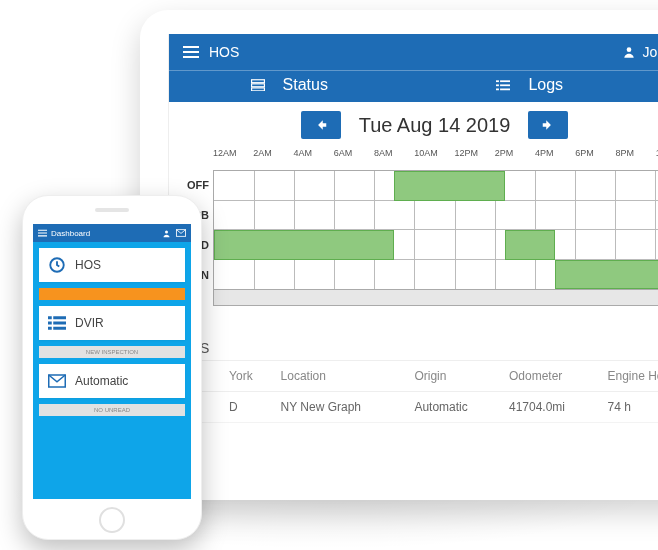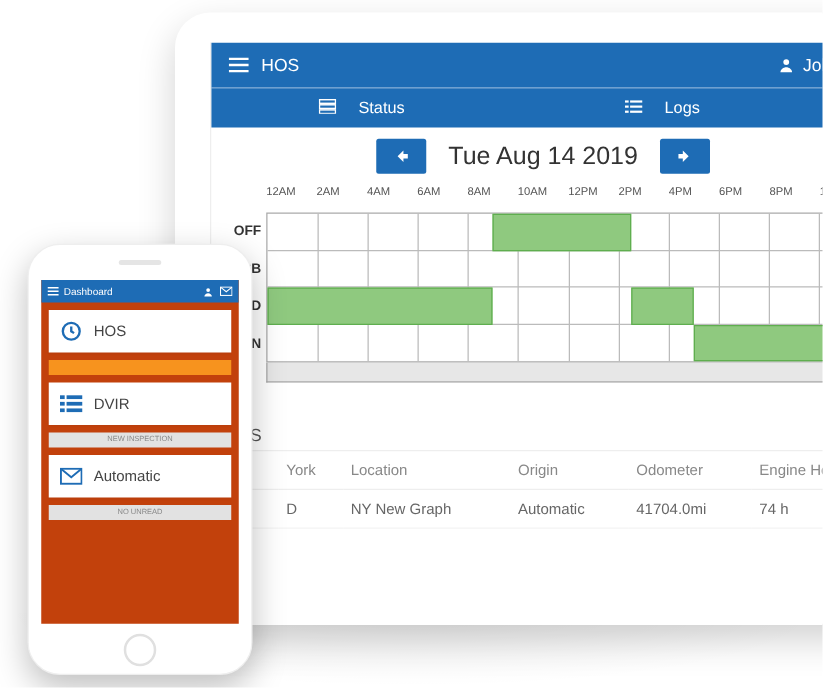--- a/index.html
+++ b/index.html
@@ -6,21 +6,21 @@
   body{width:658px;height:550px;background:#fff;position:relative;overflow:hidden}
 
   
   .tablet{position:absolute;left:140px;top:10px;width:560px;height:490px;background:#fff;border-radius:28px 0 0 28px;box-shadow:0 12px 30px rgba(0,0,0,.18);overflow:hidden}
   .tablet-inner{position:absolute;left:28px;right:0;top:24px;bottom:24px;background:#fff;overflow:hidden;border-left:1px solid #eee}
   .t-header{height:36px;background:#1e6cb5;color:#fff;display:flex;align-items:center;padding:0 14px;font-size:14px}
   .t-header .hamburger{margin-right:10px}
   .t-header .spacer{flex:1}
   .t-header .user{display:flex;align-items:center;gap:6px}
   .t-tabs{display:flex;background:#1e6cb5;color:#fff;height:32px;border-top:1px solid rgba(255,255,255,.3)}
-  .t-tab{flex:1;min-width:0;display:flex;align-items:center;justify-content:center;gap:18px;font-size:13px;border-bottom:3px solid transparent;cursor:pointer}
+  .t-tab{flex:1;min-width:0;display:flex;align-items:center;justify-content:center;gap:18px;font-size:16px;border-bottom:3px solid transparent;cursor:pointer}
   .t-tab.active{border-bottom-color:#fff}
   .t-date{height:46px;display:flex;align-items:center;justify-content:center;gap:18px}
   .arrow-btn{width:40px;height:28px;background:#1e6cb5;color:#fff;display:flex;align-items:center;justify-content:center;border-radius:2px;cursor:pointer;font-size:16px}
   .t-date .date{font-size:20px;color:#333}
   .graph{padding:0 4px 0 14px}
   .graph-head{display:flex;height:22px;font-size:9px;color:#555}
   .graph-head .yspacer{width:30px}
   .graph-head .hr{flex:1;text-align:left}
   .graph-body{display:flex;height:120px}
   .ylabels{width:30px;display:flex;flex-direction:column;font-size:11px;font-weight:700;color:#333}
@@ -39,21 +39,21 @@
   .logs{margin-top:30px}
   .logs h3{font-size:14px;font-weight:400;color:#555;letter-spacing:.5px;padding:4px 0;border-bottom:1px solid #eee}
   .logs table{width:100%;font-size:12px;color:#666;border-collapse:collapse}
   .logs th{text-align:left;font-weight:400;color:#888;padding:8px 6px;border-bottom:1px solid #eee}
   .logs td{padding:8px 6px;border-bottom:1px solid #f3f3f3}
 
   
   .phone{position:absolute;left:22px;top:195px;width:180px;height:345px;background:#fff;border-radius:26px;box-shadow:0 10px 26px rgba(0,0,0,.25);border:1px solid #eee}
   .phone .home-btn{position:absolute;bottom:6px;left:50%;transform:translateX(-50%);width:26px;height:26px;border:2px solid #e0e0e0;border-radius:50%}
   .phone .speaker{position:absolute;top:12px;left:50%;transform:translateX(-50%);width:34px;height:4px;background:#e5e5e5;border-radius:3px}
-  .phone-screen{position:absolute;left:10px;right:10px;top:28px;bottom:40px;background:#c2410c;overflow:hidden}
+  .phone-screen{position:absolute;left:10px;right:10px;top:28px;bottom:40px;background:#0ea5e9;overflow:hidden}
   .p-head{height:18px;background:#1e6cb5;color:#fff;display:flex;align-items:center;font-size:8px;padding:0 5px}
   .p-head .spacer{flex:1}
   .p-head .icn{margin-left:5px}
   .menu-item{height:34px;margin:6px;background:#fff;display:flex;align-items:center;padding:0 8px;font-size:12px;color:#444;box-shadow:0 1px 2px rgba(0,0,0,.06);cursor:pointer}
   .menu-item .icon-box{width:20px;margin-right:8px;display:flex;align-items:center;justify-content:center}
   .thin-bar{height:12px;margin:0 6px;background:#f7931e;display:flex;align-items:center;justify-content:center;font-size:6px;color:#fff}
   .gray-bar{height:12px;margin:4px 6px 0;background:#e2e2e2;display:flex;align-items:center;justify-content:center;font-size:6px;color:#888}
   .truck-card{margin:6px;height:40px;background:#fff;display:flex;align-items:center;padding:0 6px;box-shadow:0 1px 2px rgba(0,0,0,.06)}
   .truck-card .info{flex:1}
   .truck-card .info .t1{font-size:10px;color:#333}

